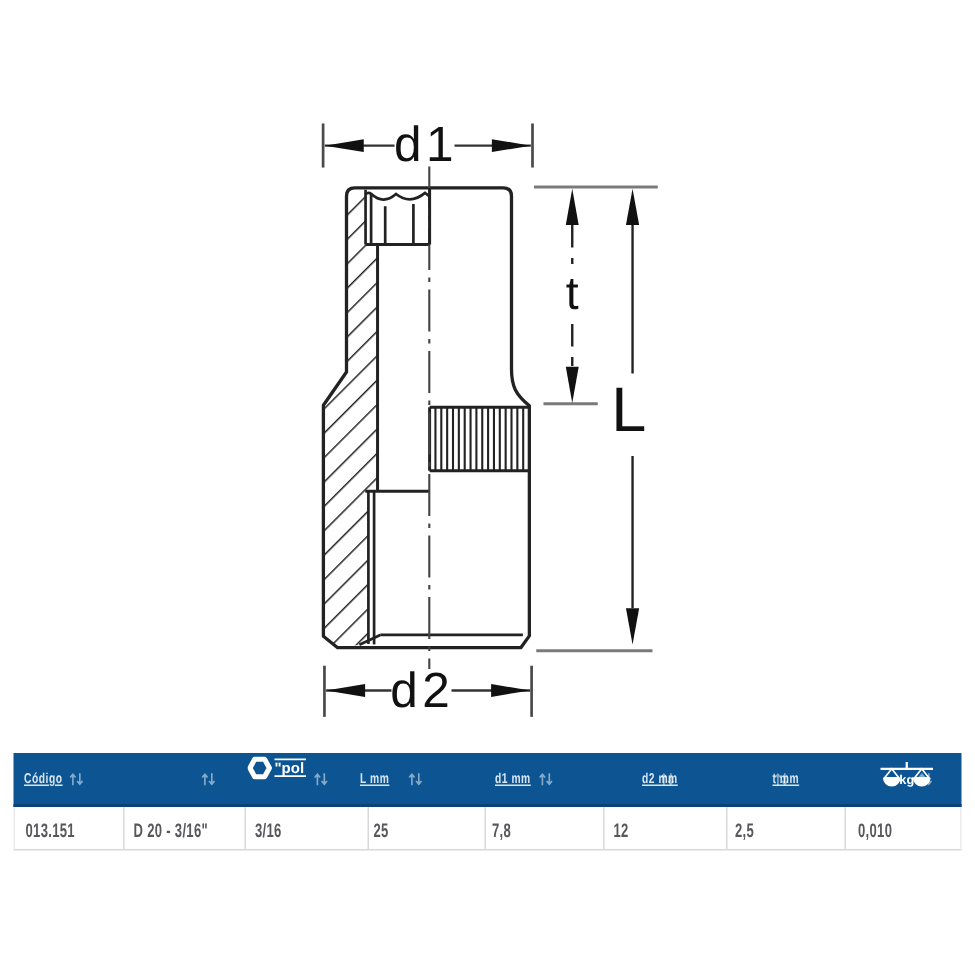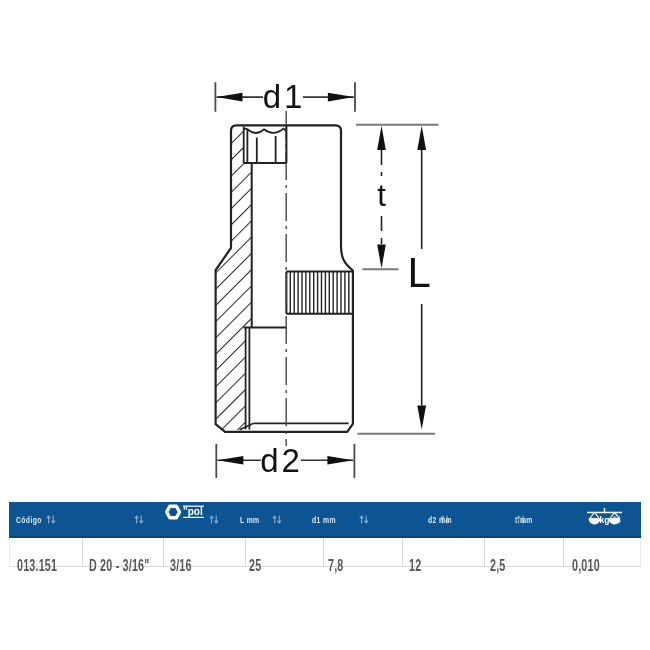--- a/index.html
+++ b/index.html
@@ -2,27 +2,27 @@
 <html><head>
 <meta charset="utf-8">
 <style>
   html,body{margin:0;padding:0;background:#fff;}
   .page{position:relative;width:650px;height:650px;background:#fff;overflow:hidden;
         font-family:"Liberation Sans", sans-serif;}
   svg{position:absolute;left:0;top:0;}
   .tbl{position:absolute;left:9px;top:502px;width:632px;}
   .thead{position:relative;height:34px;background:#0d5592;border-bottom:2.5px solid #0b4377;}
   .hcell{position:absolute;top:0;height:34px;display:flex;align-items:center;color:#d9e6f2;
-         font-size:9.5px;font-weight:bold;white-space:nowrap;}
+         font-size:9.5px;font-weight:bold;white-space:nowrap;text-decoration:underline;}
   .hl{display:inline-block;transform:scaleX(0.72);transform-origin:left center;letter-spacing:0.5px;}
   .sort{position:absolute;top:13px;opacity:0.5;}
   .trow{position:relative;height:28px;background:#fff;border-bottom:1px solid #d9d9d9;
         border-left:1px solid #ececec;border-right:1px solid #ececec;}
-  .dcell{position:absolute;top:14px;height:28px;display:flex;align-items:center;color:#57585c;
-         font-size:16px;font-weight:bold;white-space:nowrap;}
+  .dcell{position:absolute;top:1px;height:28px;display:flex;align-items:center;color:#57585c;
+         font-size:13px;font-weight:bold;white-space:nowrap;}
   .dl{display:inline-block;transform:scaleX(0.67);transform-origin:left center;letter-spacing:0.3px;}
   .vsep{position:absolute;top:0;height:28px;width:1px;background:#d9d9d9;}
 </style>
 </head>
 <body>
 <div class="page">
 <svg width="650" height="650" viewBox="0 0 650 650">
   <defs>
     <pattern id="hatch" patternUnits="userSpaceOnUse" width="11.5" height="11.5" patternTransform="rotate(-45)">
       <line x1="0" y1="0" x2="11.5" y2="0" stroke="#222" stroke-width="2"></line>
@@ -162,21 +162,21 @@
         </svg>
 
     <div class="hcell" style="left:231px">
           <span class="hl">L mm</span>
         </div>
     <svg class="sort" style="left:263px" width="10" height="9" viewBox="0 0 10 9">
           <path d="M2.6 8.5 L2.6 1.8 M0.8 3.4 L2.6 1.2 L4.4 3.4" stroke="#fff" stroke-width="1.1" fill="none"></path>
           <path d="M7.2 0.5 L7.2 7.2 M5.4 5.6 L7.2 7.8 L9 5.6" stroke="#fff" stroke-width="1.1" fill="none"></path>
         </svg>
 
-    <div class="hcell" style="left:303px">
+    <div class="hcell" style="left:321px">
           <span class="hl">d1 mm</span>
         </div>
     <svg class="sort" style="left:349.5px" width="10" height="9" viewBox="0 0 10 9">
           <path d="M2.6 8.5 L2.6 1.8 M0.8 3.4 L2.6 1.2 L4.4 3.4" stroke="#fff" stroke-width="1.1" fill="none"></path>
           <path d="M7.2 0.5 L7.2 7.2 M5.4 5.6 L7.2 7.8 L9 5.6" stroke="#fff" stroke-width="1.1" fill="none"></path>
         </svg>
 
     <div class="hcell" style="left:419px">
           <span class="hl">d2 mm</span>
         </div>

